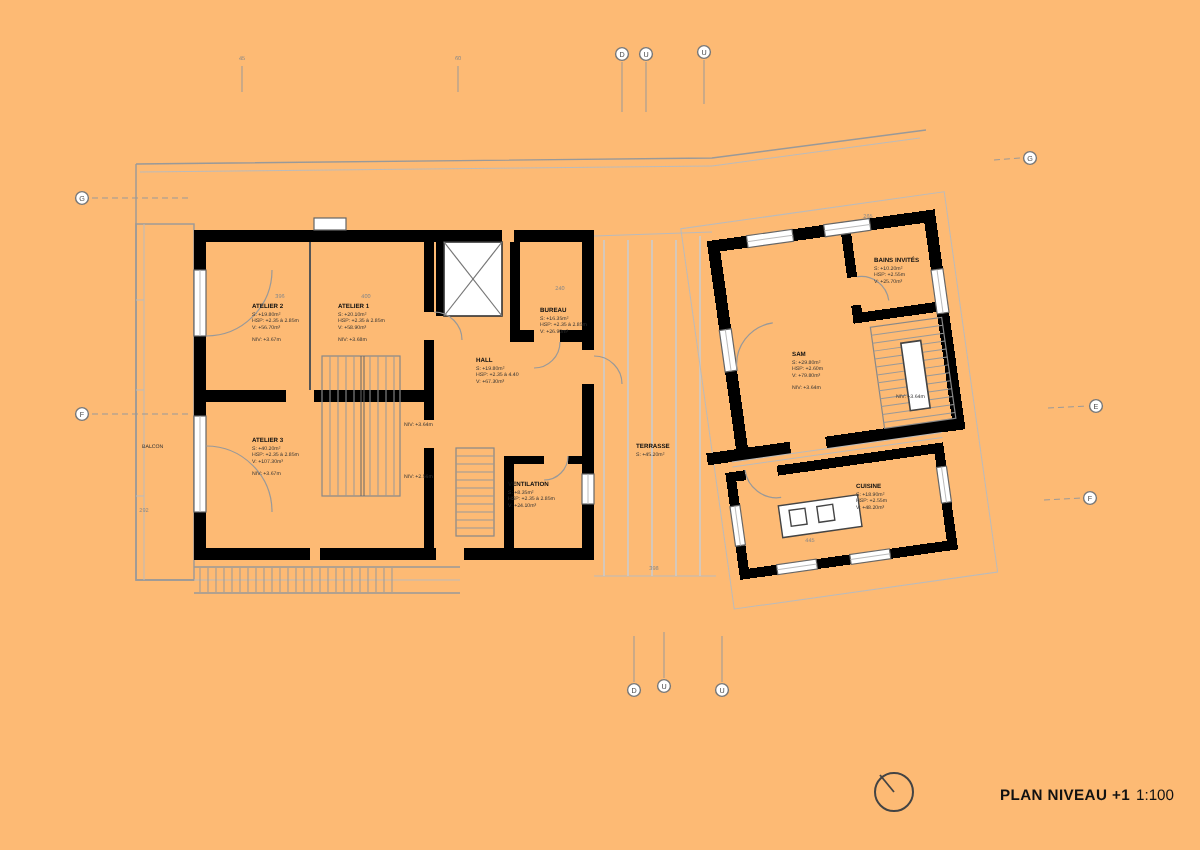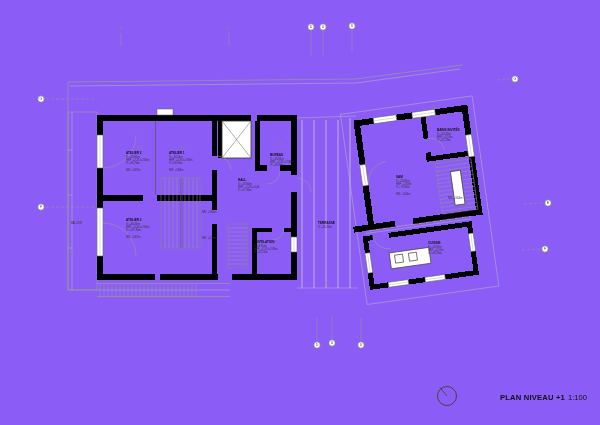--- a/index.html
+++ b/index.html
@@ -1,16 +1,16 @@
 <!DOCTYPE html>
 <html><head>
 <meta charset="utf-8">
 <style>
   html,body{margin:0;padding:0;background:#ffffff;}
-  .page{position:relative;width:600px;height:425px;background:#8b5cf6;overflow:hidden;}
+  .page{position:relative;width:600px;height:425px;background:#fdba74;overflow:hidden;}
   svg{position:absolute;left:0;top:0;}
   text{font-family:"Liberation Sans",sans-serif;}
   .rn{font-size:3.1px;font-weight:bold;fill:#111;}
   .rl{font-size:2.6px;fill:#333;}
   .dm{font-size:2.8px;fill:#888;}
   .gl{font-size:3.6px;fill:#444;}
   .ttl{font-size:7.6px;font-weight:bold;fill:#111;letter-spacing:0.2px;}
   .scl{font-size:7.6px;fill:#111;}
   .wall{fill:#000;}
   .thin{stroke:#999;stroke-width:0.7;fill:none;}

